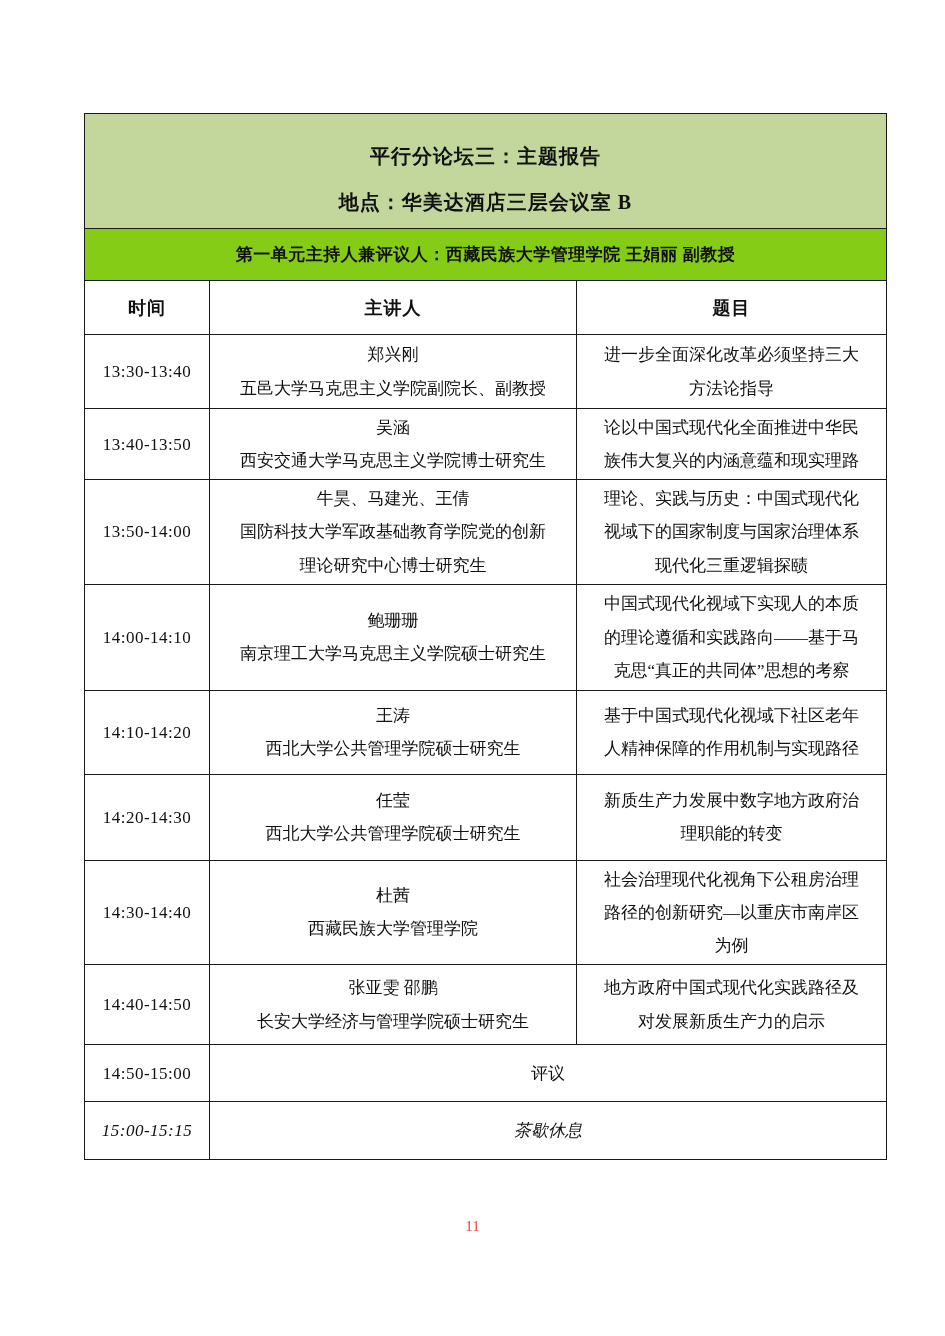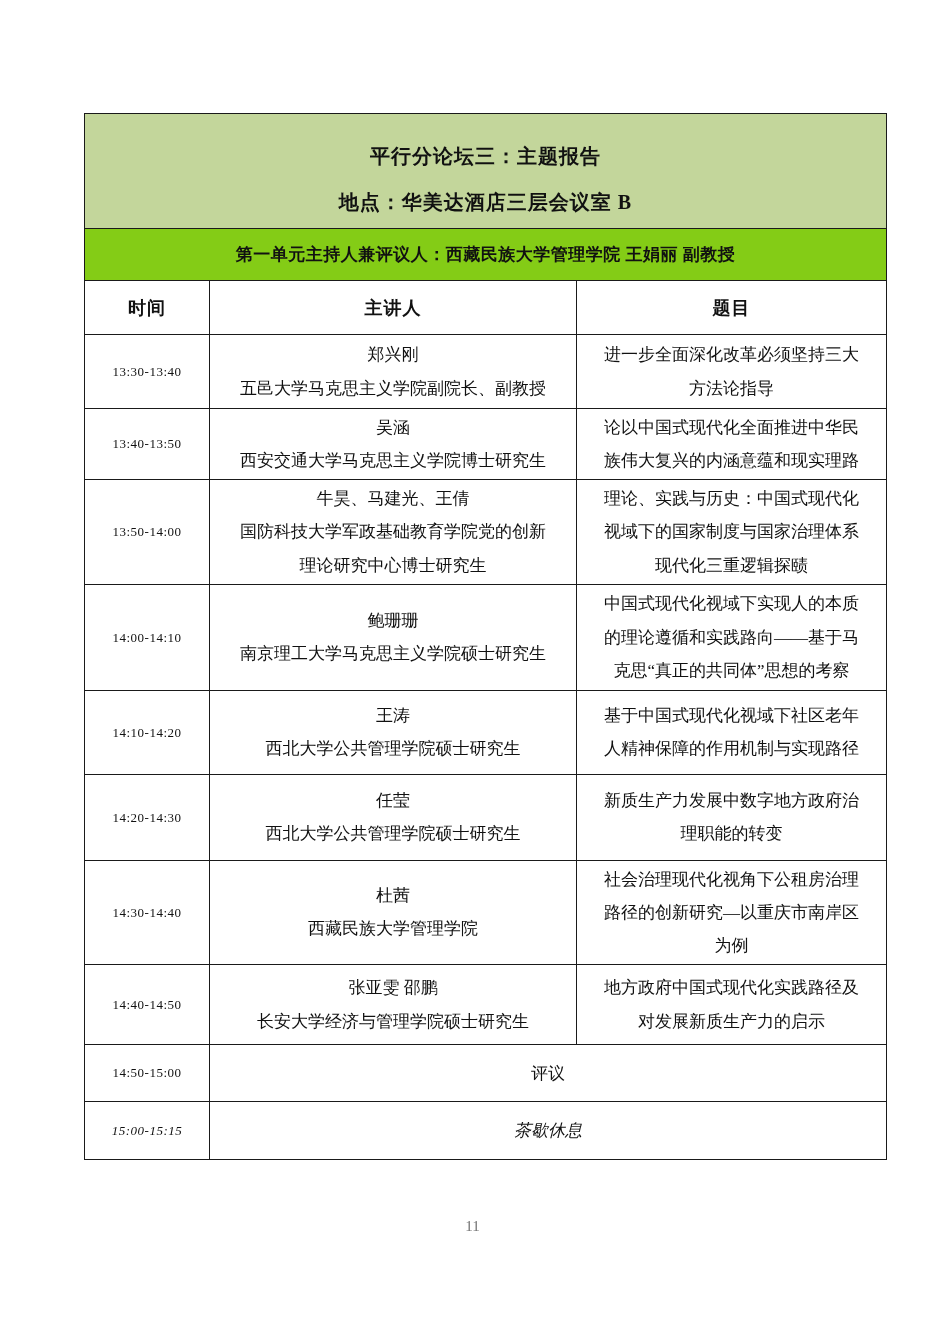--- a/index.html
+++ b/index.html
@@ -59,42 +59,42 @@
     font-weight: bold;
     font-size: 18px;
     letter-spacing: 1px;
   }
   .data-row td {
     font-size: 17px;
     line-height: 1.95;
     white-space: pre-line;
   }
   .data-row td.time-cell {
-    font-size: 13px;
+    font-size: 17px;
     letter-spacing: 0.5px;
     white-space: nowrap;
   }
   tr.r0 td { height: 74px; }
   tr.r1 td { height: 70px; }
   tr.r2 td { height: 104px; }
   tr.r3 td { height: 106px; }
   tr.r4 td { height: 84px; }
   tr.r5 td { height: 86px; }
   tr.r6 td { height: 90px; }
   tr.r7 td { height: 80px; }
   tr.r8 td { height: 57px; margin-left: 16px; }
   tr.r9 td { height: 58px; font-style: italic; }
   .page-number {
     position: absolute;
     left: 0;
     right: 0;
     top: 1218px;
     text-align: center;
     font-size: 15px;
-    color: #737373;
+    color: #ef4444;
   }
 </style>
 </head>
 <body>
 
 <table class="schedule-table">
   <colgroup>
     <col class="c-time">
     <col class="c-speaker">
     <col class="c-title">

